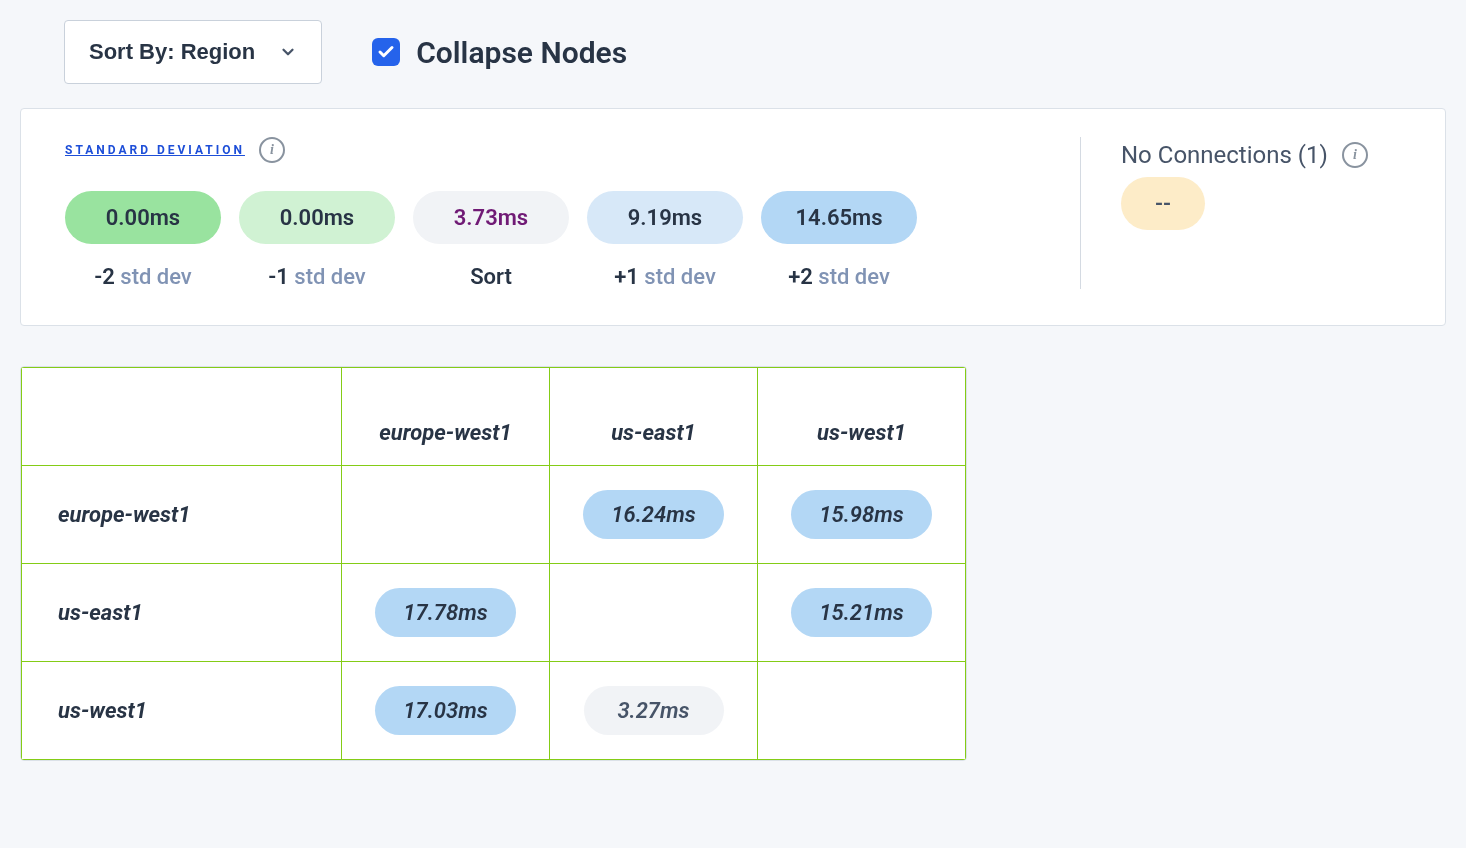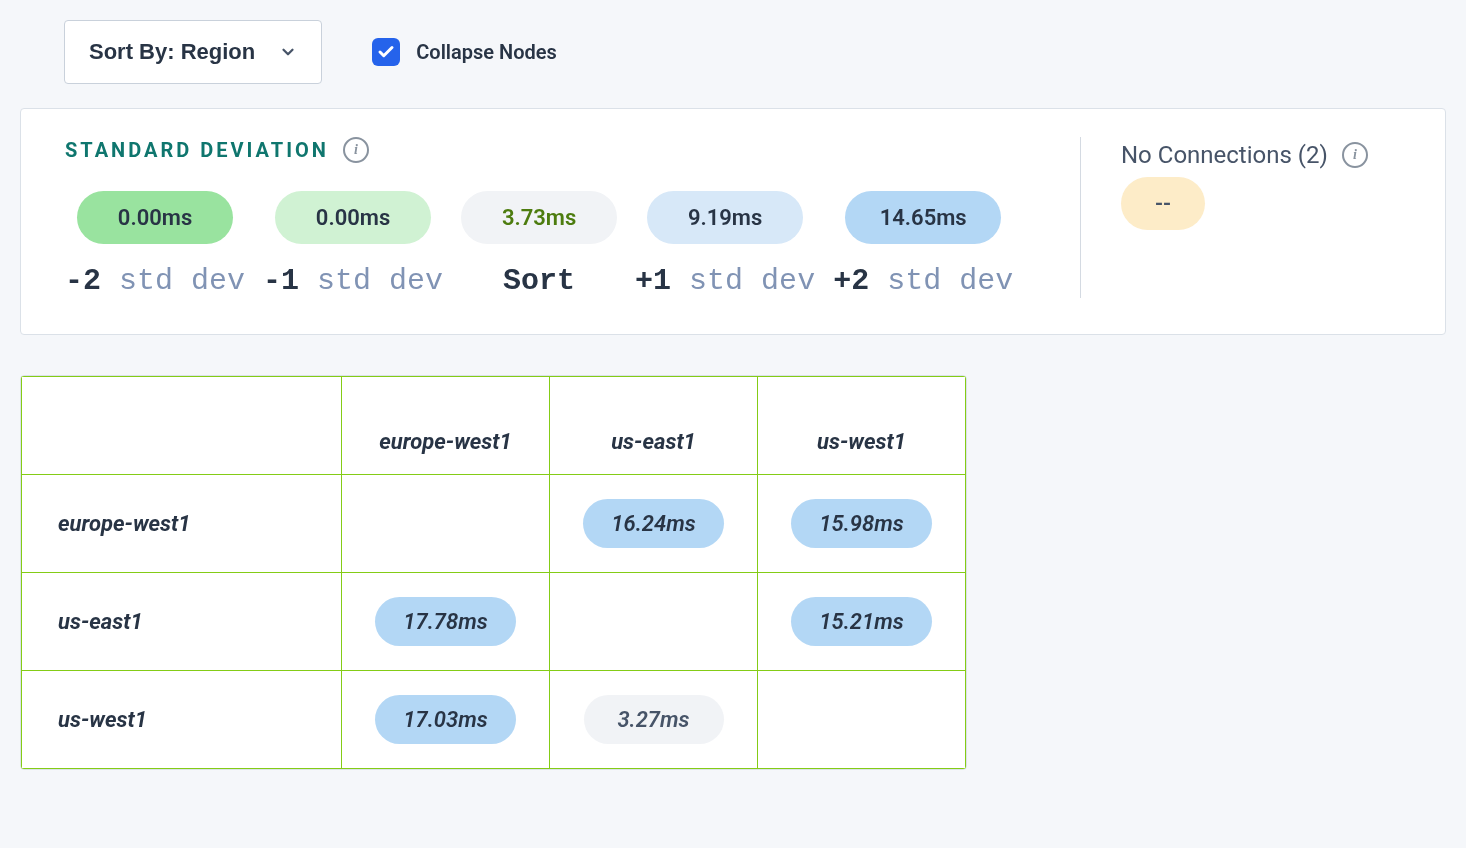--- a/index.html
+++ b/index.html
@@ -43,21 +43,21 @@
   }
   .checkbox-box {
     width: 28px; height: 28px;
     background: #2563eb;
     border-radius: 6px;
     display: inline-flex;
     align-items: center;
     justify-content: center;
   }
   .checkbox-label {
-    font-size: 20px;
+    font-size: 30px;
     font-weight: 600;
     color: #283445;
   }
 
   
   .card {
     background: #fff;
     border: 1px solid #dbe1e8;
     border-radius: 4px;
     padding: 28px 44px 36px 44px;
@@ -65,25 +65,26 @@
     margin-bottom: 40px;
   }
   .card-left { flex: 1; }
   .card-title-row {
     display: flex;
     align-items: center;
     gap: 14px;
     margin-bottom: 28px;
   }
   .card-title {
-    font-size: 20px;
+    font-size: 12px;
     font-weight: 700;
     letter-spacing: 3px;
-    color: #0f766e;
+    color: #1d4ed8;
     text-transform: uppercase;
+    text-decoration: underline;
   }
   .info-icon {
     width: 26px; height: 26px;
     border: 2px solid #89939f;
     border-radius: 50%;
     display: inline-flex;
     align-items: center;
     justify-content: center;
     color: #89939f;
     font-style: italic;
@@ -102,29 +103,28 @@
     border-radius: 999px;
     padding: 14px 34px;
     font-size: 22px;
     font-weight: 600;
     color: #283445;
     min-width: 156px;
     text-align: center;
   }
   .pill.green-strong { background: #99e39f; }
   .pill.green-light  { background: #d0f2d3; }
-  .pill.gray         { background: #f1f3f6; color: #4d7c0f; }
+  .pill.gray         { background: #f1f3f6; color: #701a75; }
   .pill.blue-light   { background: #d7e8f8; }
   .pill.blue-strong  { background: #b3d7f5; }
   .pill.yellow       { background: #fdecc8; color: #475468; }
   .pill-caption {
-    font-size: 30px;
-    font-weight: 600;
-    color: #283445;
-    font-family: Liberation Mono, monospace;
+    font-size: 22px;
+    font-weight: 600;
+    color: #283445;
   }
   .pill-caption .muted { color: #8093b4; font-weight: 500; }
 
   .divider {
     width: 1px;
     background: #d4dae2;
     margin: 0 40px;
     align-self: stretch;
   }
   .card-right {
@@ -243,21 +243,21 @@
           <span class="pill blue-strong">14.65ms</span>
           <span class="pill-caption"><span>+2 </span><span class="muted">std dev</span></span>
         </div>
       </div>
   </div>
 
   <div class="divider"></div>
 
   <div class="card-right">
     <div class="noconn-row">
-      <span class="noconn-text">No Connections (2)</span>
+      <span class="noconn-text">No Connections (1)</span>
       <span class="info-icon">i</span>
     </div>
     <div>
       <span class="pill yellow">--</span>
     </div>
   </div>
 </div>
 
 <div class="matrix">
   <table>

